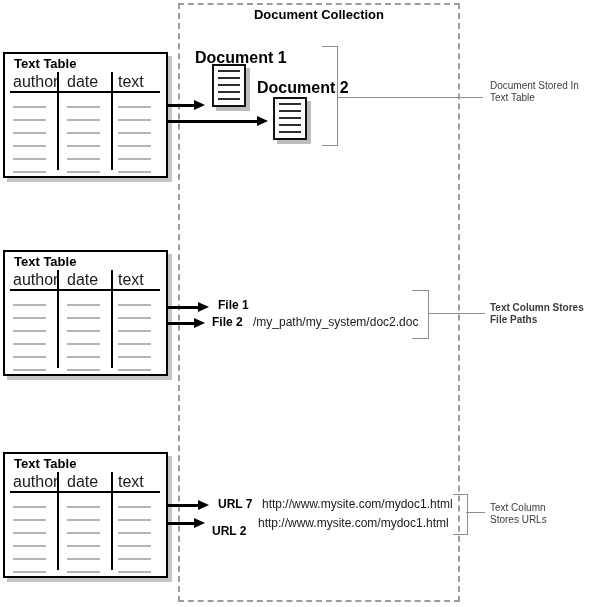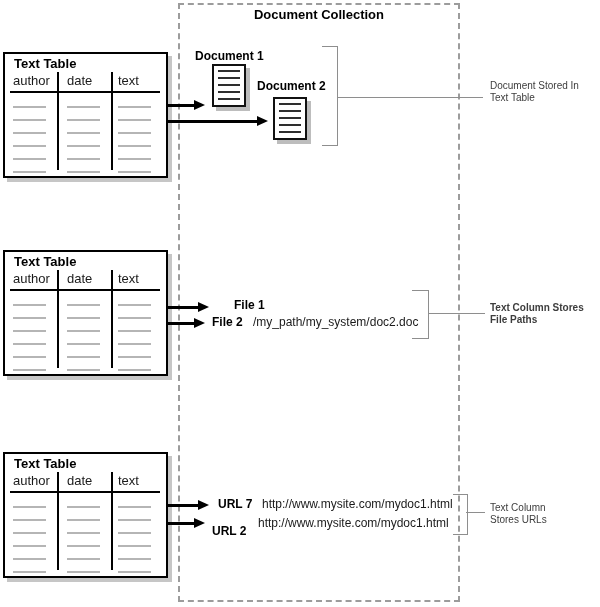--- a/index.html
+++ b/index.html
@@ -10,40 +10,40 @@
   .dashed-box{position:absolute;left:178px;top:3px;width:278px;height:595px;
               border:2px dashed #9c9c9c;}
   .collection-title{position:absolute;left:178px;top:7px;width:282px;text-align:center;
                     font-size:13px;font-weight:bold;}
 
   
   .ttable{position:absolute;left:3px;width:161px;height:122px;border:2px solid #000;
           background:#fff;box-shadow:4px 4px 0 #c6c6c6;}
   .t1{top:52px}.t2{top:250px}.t3{top:452px}
   .ttable .ttitle{position:absolute;left:9px;top:2px;font-size:13px;font-weight:bold;}
-  .ttable .hdr{position:absolute;top:19px;font-size:13px;color:#1a1a1a;}
+  .ttable .hdr{position:absolute;top:19px;font-size:16px;color:#1a1a1a;}
   .h-author{left:8px}.h-date{left:62px}.h-text{left:113px}
   .ttable .vsep{position:absolute;top:18px;width:2px;height:98px;background:#000;}
   .v1{left:52px}.v2{left:106px}
   .ttable .hrule{position:absolute;left:5px;top:37px;width:150px;height:2px;background:#000;}
   .ttable .dashcol{position:absolute;top:52px;width:33px;height:67px;
      background:repeating-linear-gradient(to bottom,#b5b5b5 0 2px,transparent 2px 13px);}
   .c1{left:8px}.c2{left:62px}.c3{left:113px}
 
   
   .arrow{position:absolute;height:3px;background:#000;}
   .arrow::after{content:"";position:absolute;right:-11px;top:-4px;width:0;height:0;
      border-left:11px solid #000;border-top:5.5px solid transparent;border-bottom:5.5px solid transparent;}
 
   
   .doc{position:absolute;width:30px;height:39px;border:2px solid #111;background:#fff;
        box-shadow:4px 4px 0 #bdbdbd;}
   .doc .doclines{position:absolute;left:4px;right:4px;top:4px;height:31px;
      background:repeating-linear-gradient(to bottom,#2e2e2e 0 2px,transparent 2px 7px);}
-  .doc-label{position:absolute;font-size:12px;font-weight:bold;white-space:nowrap;}
+  .doc-label{position:absolute;font-size:16px;font-weight:bold;white-space:nowrap;}
 
   
   .inline-label{position:absolute;font-size:12px;font-weight:bold;white-space:nowrap;}
   .inline-value{position:absolute;font-size:12px;color:#1a1a1a;white-space:nowrap;}
 
   
   .bracket{position:absolute;border:1px solid #8e8e8e;border-left:none;background:transparent;}
   .leader{position:absolute;height:1px;background:#8e8e8e;}
   .annotation{position:absolute;left:490px;font-size:10px;line-height:11.5px;color:#3d3d3d;}
 </style>
@@ -103,21 +103,21 @@
 
   <div class="doc-label" style="left:195px;top:49px;">Document 1</div>
   <div class="doc" style="left:212px;top:64px;">
     <div class="doclines"></div>
   </div>
   <div class="doc-label" style="left:257px;top:79px;">Document 2</div>
   <div class="doc" style="left:273px;top:97px;">
     <div class="doclines"></div>
   </div>
 
-  <div class="inline-label" style="left:234px;top:298px;">File 1</div>
+  <div class="inline-label" style="left:218px;top:298px;">File 1</div>
   <div class="inline-label" style="left:212px;top:315px;">File 2</div>
   <div class="inline-value" style="left:253px;top:315px;">/my_path/my_system/doc2.doc</div>
 
   <div class="inline-label" style="left:218px;top:497px;">URL 7</div>
   <div class="inline-value" style="left:262px;top:497px;">http://www.mysite.com/mydoc1.html</div>
   <div class="inline-label" style="left:212px;top:516px;margin-top:8px;">URL 2</div>
   <div class="inline-value" style="left:258px;top:516px;">http://www.mysite.com/mydoc1.html</div>
 
   <div class="bracket" style="left:322px;top:46px;width:15px;height:98px;"></div>
   <div class="leader" style="left:337px;top:97px;width:146px;"></div>

